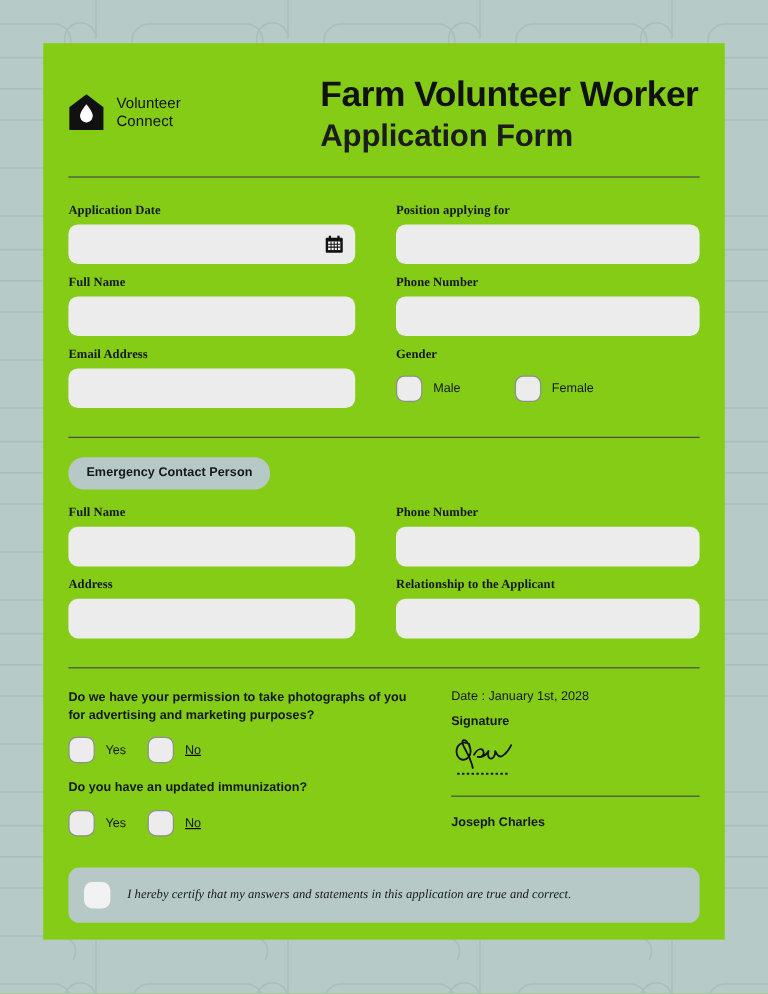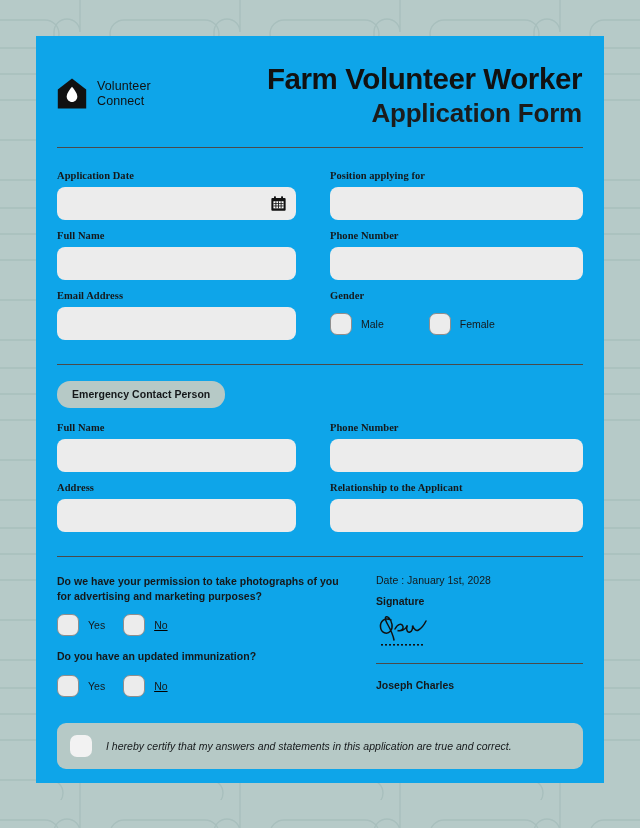--- a/index.html
+++ b/index.html
@@ -24,21 +24,21 @@
     z-index: 0;
   }
 
   
   .card {
     position: absolute;
     left: 36px;
     top: 36px;
     width: 568px;
     height: 747px;
-    background: #0ea5e9;
+    background: #84cc16;
     z-index: 2;
     padding: 0 21px;
   }
 
   
   .header {
     display: flex;
     align-items: flex-start;
     padding-top: 25px;
     height: 108px;
@@ -56,21 +56,21 @@
   }
   .brand-name {
     font-size: 12.5px;
     line-height: 15px;
     color: #111;
     letter-spacing: .1px;
     white-space: pre-line;
   }
   .titles {
     margin-left: auto;
-    text-align: right;
+    text-align: left;
     padding-right: 1px;
   }
   .title-main {
     font-size: 29.5px;
     font-weight: bold;
     color: #111;
     letter-spacing: -0.4px;
     line-height: 36px;
     white-space: nowrap;
   }
@@ -213,20 +213,21 @@
   
   .certify {
     margin-top: 13px;
     background: #b6c9c6;
     border-radius: 9px;
     height: 46px;
     display: flex;
     align-items: center;
     gap: 14px;
     padding: 0 13px;
+    font-family: Liberation Serif, serif;
   }
   .certify-box {
     width: 22px; height: 22px;
     border-radius: 7px;
     background: #f2f2f2;
     flex: 0 0 auto;
   }
   .certify-text {
     font-size: 10.5px;
     font-style: italic;

